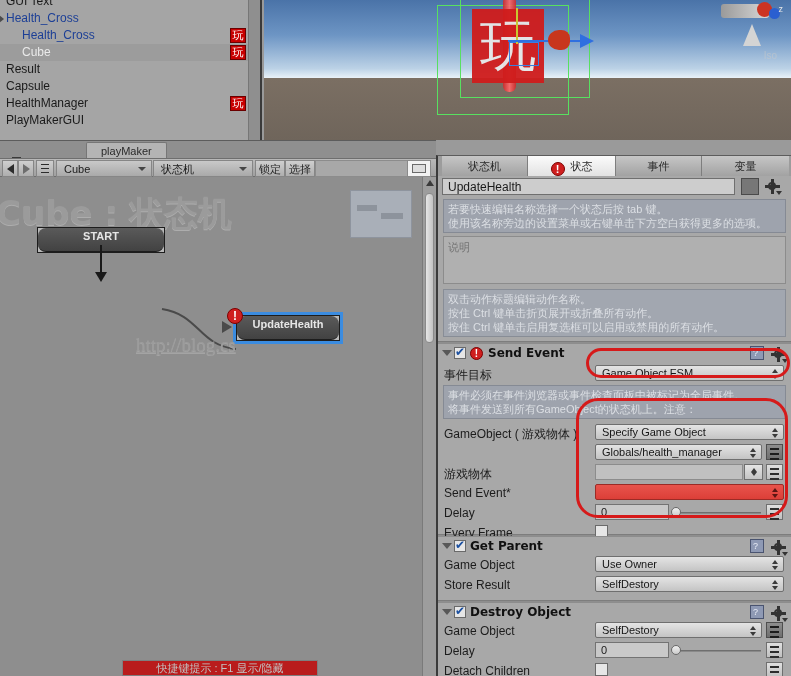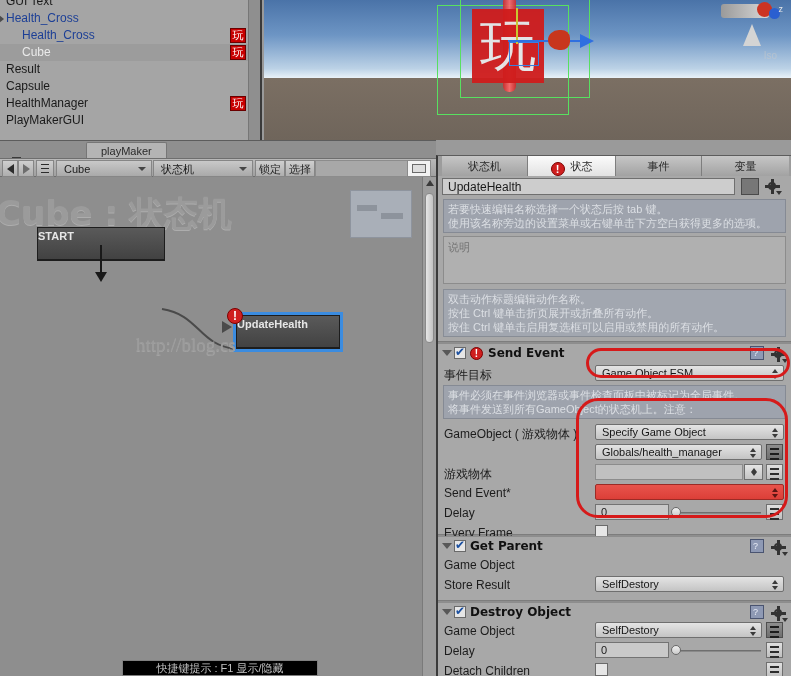--- a/index.html
+++ b/index.html
@@ -171,24 +171,25 @@
     position:absolute; right:24px; top:13px; width:62px; height:48px;
     background:#a9afb8; border:1px solid #8e949e;
   }
   .mini-box { position:absolute; background:#8d939c; }
 
   .state {
     position:absolute; border:1px solid #1d1d1d;
     background:#b9b9b9;
   }
   .state .title {
-    height:32px; line-height:17px; 
+    height:24px; line-height:17px; text-align:center;
     background:linear-gradient(to bottom,#5a5a5a,#424242);
     color:#e6e6e6; font-weight:bold; font-size:11px;
     border-bottom:1px solid #1d1d1d;
+    border-radius:8px;
   }
   .state .evt {
     height:17px; line-height:17px; text-align:center;
     background:#d6d6d6; color:#1c1c1c; font-size:11px;
   }
   .state.selected { outline:3px solid #3b8ce0; }
   .state .err-badge {
     position:absolute; left:-10px; top:-8px; width:16px; height:16px;
     background:#cf1f1f; border:1px solid #7d0000; border-radius:50%;
     color:#fff; font-weight:bold; font-size:12px; line-height:14px; text-align:center;
@@ -202,36 +203,37 @@
     border-top:10px solid #191919;
   }
   .arrow-head-r {
     position:absolute; width:0;height:0;
     border-top:6px solid transparent;border-bottom:6px solid transparent;border-left:10px solid #4a4a4a;
   }
   .watermark {
     position:absolute; color:#9c9c9c; font-size:19px;
     font-family:"Liberation Serif","DejaVu Serif",serif; white-space:nowrap;
     text-shadow:0 1px 0 #a4a4a4;
+    text-decoration:underline;
   }
   .canvas-scroll {
     position:absolute; right:0; top:0; width:14px; height:499px;
     background:#9d9d9d; border-left:1px solid #7a7a7a;
   }
   .canvas-scroll .thumb {
     position:absolute; left:2px; top:16px; width:9px; height:150px;
     background:linear-gradient(to right,#e6e6e6,#c2c2c2); border:1px solid #8a8a8a; border-radius:4px;
   }
   .canvas-scroll .up {
     position:absolute; left:3px; top:3px;
     width:0;height:0;border-left:4px solid transparent;border-right:4px solid transparent;border-bottom:6px solid #3a3a3a;
   }
   .hint-bar {
     position:absolute; left:122px; bottom:0; width:196px; height:16px;
-    background:#000000; border:1px solid #7f7f7f;
+    background:#b91c1c; border:1px solid #7f7f7f;
     color:#c2c2c2; font-size:11px; text-align:center; line-height:15px;
   }
 
   
   .inspector {
     position:absolute; left:436px; top:155px; width:355px; height:521px;
     background:#a8a8a8; border-left:2px solid #3a3a3a; border-top:1px solid #5c5c5c;
   }
   .ins-tabs { position:relative; height:20px; background:#9c9c9c; }
   .ins-tab {
@@ -657,20 +659,27 @@
           </div>
         <div class="gear" style="right:5px;">
           <div class="c"></div>
           <div class="t" style="left:6px;top:0;width:3px;height:15px;"></div>
           <div class="t" style="left:0;top:6px;width:15px;height:3px;"></div>
           <div class="mini"></div>
         </div>
       </div>
       <div class="frow" style="height:20px;">
         <div class="flabel" style="top:3px;font-size:12px;">Game Object</div>
+        <div class="popup" style="left:157px;top:1px;width:189px;">
+          <span>Use Owner</span>
+          <span class="ud">
+              <span class="u"></span>
+              <span class="d"></span>
+            </span>
+        </div>
       </div>
       <div class="frow" style="height:20px;">
         <div class="flabel" style="top:3px;font-size:12px;">Store Result</div>
         <div class="popup" style="left:157px;top:1px;width:189px;">
           <span>SelfDestory</span>
           <span class="ud">
               <span class="u"></span>
               <span class="d"></span>
             </span>
         </div>

